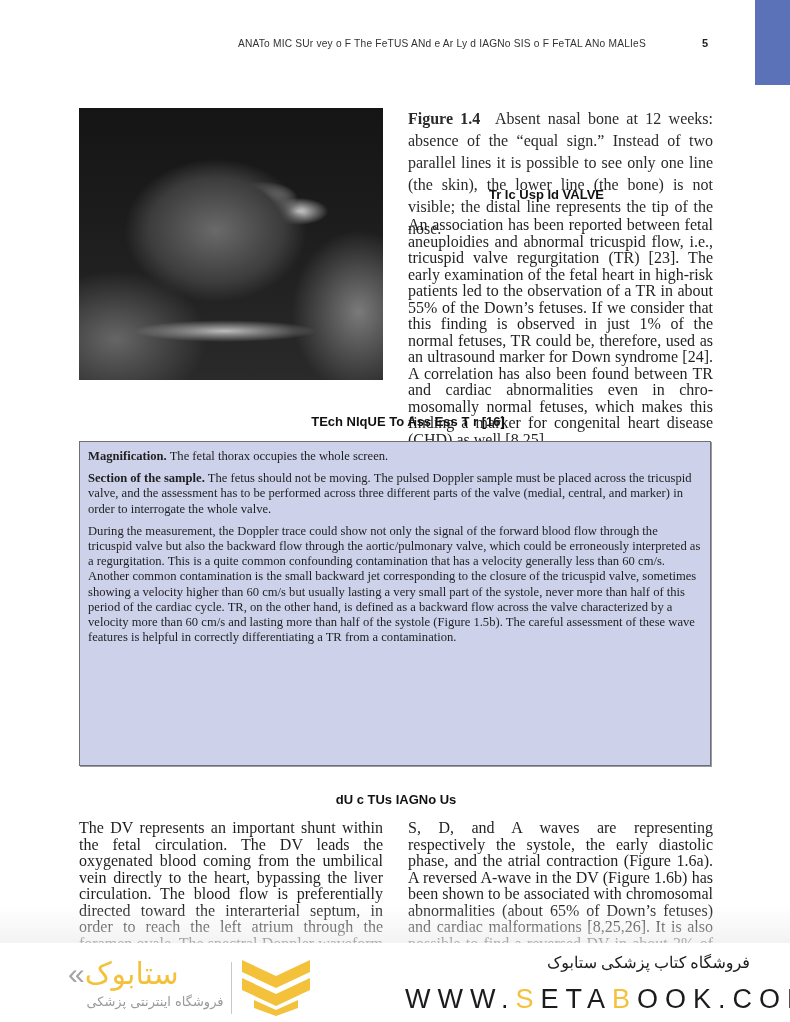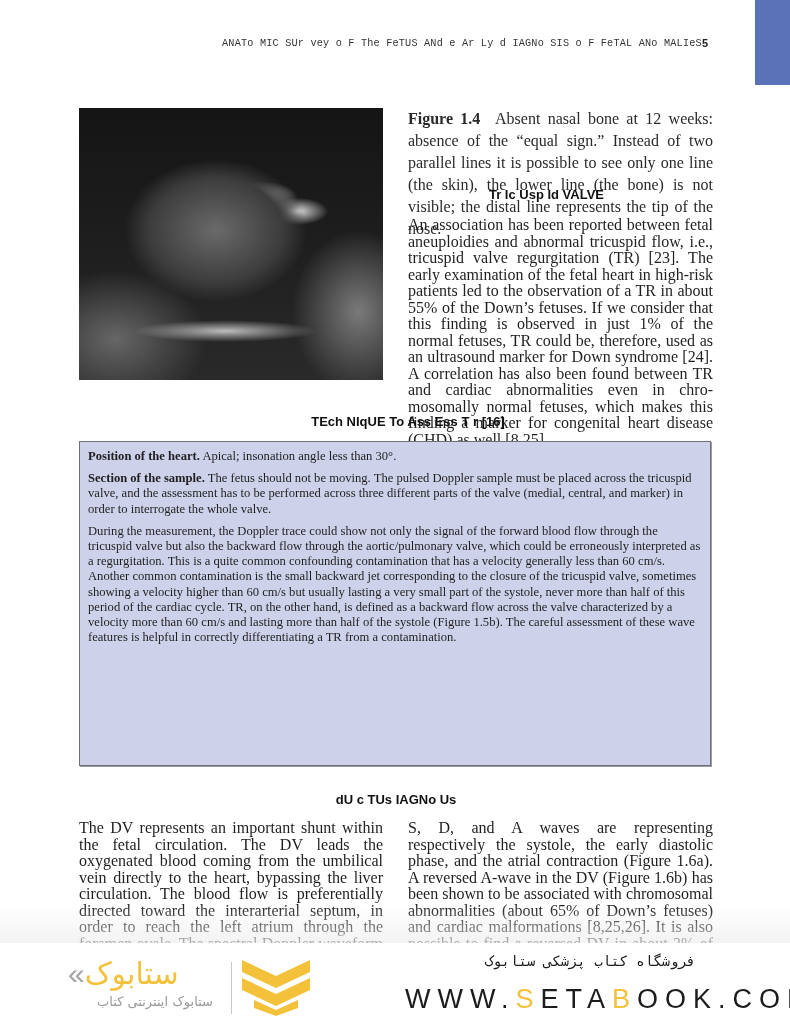--- a/index.html
+++ b/index.html
@@ -2,22 +2,22 @@
 <html><head>
 <meta charset="utf-8">
 <style>
   html, body { margin:0; padding:0; }
   body {
     width:790px; height:1022px; position:relative; overflow:hidden;
     background:#ffffff; color:#1f1f1f;
     font-family:"Liberation Serif", "DejaVu Serif", serif;
   }
   .running-head {
-    position:absolute; left:222px; top:38px; width:440px;
-    font-family:Liberation Mono, monospace;
+    position:absolute; left:238px; top:38px; width:440px;
+    font-family:Liberation Sans, sans-serif;
     font-size:10.2px; letter-spacing:0.2px; color:#333;
     white-space:nowrap;
   }
   .page-num {
     position:absolute; left:702px; top:37px;
     font-family:"Liberation Sans", "DejaVu Sans", sans-serif;
     font-size:11px; font-weight:bold; color:#222;
   }
   .thumb-tab {
     position:absolute; left:755px; top:0; width:35px; height:85px;
@@ -79,22 +79,22 @@
   .logo-latin .gold { color:#f3c13a; }
   .logo-tagline {
     position:absolute; left:80px; top:994px; width:150px; text-align:center;
     font-family:"DejaVu Sans", sans-serif; font-size:13px; color:#9a9a9a; direction:rtl;
   }
   .logo-divider {
     position:absolute; left:231px; top:962px; width:1px; height:52px; background:#c8c8c8;
   }
   .logo-mark { position:absolute; left:240px; top:958px; width:72px; height:58px; }
   .store-name {
-    position:absolute; left:430px; top:953px; width:320px; text-align:center;
-    font-family:Liberation Mono, monospace; font-size:14px; color:#1c1c1c; direction:rtl;
+    position:absolute; left:430px; top:953px; width:320px; text-align:right;
+    font-family:Liberation Serif, serif; font-size:16px; color:#1c1c1c; direction:rtl;
   }
   .store-url {
     position:absolute; left:405px; top:984px; width:345px; text-align:right;
     font-family:"Liberation Sans", "DejaVu Sans", sans-serif;
     font-size:27px; letter-spacing:7px; color:#1c1c1c; white-space:nowrap;
   }
   .store-url .hl { color:#f3c13a; }
 </style>
 </head>
 <body>
@@ -108,36 +108,36 @@
 <div class="caption">
   <b>Figure 1.4</b>&nbsp;&nbsp;<span>Absent nasal bone at 12 weeks: absence of the “equal sign.” Instead of two parallel lines it is possible to see only one line (the skin), the lower line (the bone) is not visible; the distal line represents the tip of the nose.</span>
 </div>
 
 <div class="section-heading h-tricuspid">Tr Ic Usp Id VALVE</div>
 <div class="body-text tr-para">An association has been reported between fetal aneu­ploidies and abnormal tricuspid flow, i.e., tricuspid valve regurgitation (TR) [23]. The early examination of the fetal heart in high-risk patients led to the observation of a TR in about 55% of the Down’s fetuses. If we consider that this finding is observed in just 1% of the normal fetuses, TR could be, therefore, used as an ultrasound marker for Down syndrome [24]. A correlation has also been found between TR and cardiac abnormalities even in chro­mosomally normal fetuses, which makes this finding a marker for congenital heart disease (CHD) as well [8,25].</div>
 
 <div class="section-heading h-technique">TEch NIqUE To Ass Ess T r [16]</div>
 
 <div class="box">
-  <p><b>Position of the heart.</b><span> Apical; insonation angle less than 30°.</span></p>
+  <p><b>Magnification.</b><span> The fetal thorax occupies the whole screen.</span></p>
   <p><b>Section of the sample.</b><span> The fetus should not be moving. The pulsed Doppler sample must be placed across the tricuspid valve, and the assessment has to be performed across three different parts of the valve (medial, central, and marker) in order to interrogate the whole valve.</span></p>
   <p>During the measurement, the Doppler trace could show not only the signal of the forward blood flow through the tricuspid valve but also the backward flow through the aortic/pulmonary valve, which could be erroneously interpreted as a regurgitation. This is a quite common confounding contamination that has a velocity generally less than 60 cm/s. Another common contamination is the small backward jet corresponding to the closure of the tricuspid valve, sometimes showing a velocity higher than 60 cm/s but usually lasting a very small part of the systole, never more than half of this period of the cardiac cycle. TR, on the other hand, is defined as a backward flow across the valve characterized by a velocity more than 60 cm/s and lasting more than half of the systole (Figure 1.5b). The careful assessment of these wave features is helpful in correctly differentiating a TR from a contamination.</p>
 </div>
 
 <div class="section-heading h-ductus">dU c TUs IAGNo Us</div>
 <div class="body-text col-left">The DV represents an important shunt within the fetal circulation. The DV leads the oxygenated blood coming from the umbilical vein directly to the heart, bypassing the liver circulation. The blood flow is pref­erentially directed toward the interarterial septum, in order to reach the left atrium through the foramen ovale. The spectral Doppler waveform of the DV blood flow is characterized by a forward triphasic flow: the</div>
 <div class="body-text col-right">S, D, and A waves are representing respectively the systole, the early diastolic phase, and the atrial con­traction (Figure 1.6a). A reversed A-wave in the DV (Figure 1.6b) has been shown to be associated with chromosomal abnormalities (about 65% of Down’s fetuses) and cardiac malformations [8,25,26]. It is also possible to find a reversed DV in about 3% of euploid fetuses [26].</div>
 
 <div class="fade"></div>
 
 <div class="banner"></div>
 <div class="logo-latin">
   <span class="grey">«</span><span class="gold">ستابوک</span>
 </div>
-<div class="logo-tagline">ستابوک اینترنتی کتاب</div>
+<div class="logo-tagline">فروشگاه اینترنتی پزشکی</div>
 <div class="logo-divider"></div>
 <svg class="logo-mark" viewBox="0 0 72 58">
   <polygon points="2,2 36,18 70,2 70,14 36,30 2,14" fill="#f3c13a"></polygon>
   <polygon points="2,20 36,36 70,20 70,32 36,48 2,32" fill="#f3c13a"></polygon>
   <polygon points="14,42 36,52 58,42 58,50 36,58 14,50" fill="#f3c13a"></polygon>
 </svg>
 <div class="store-name">فروشگاه کتاب پزشکی ستابوک</div>
 <div class="store-url">
   <span>WWW.</span><span class="hl">S</span><span>ETA</span><span class="hl">B</span><span>OOK.COM</span>
 </div>

